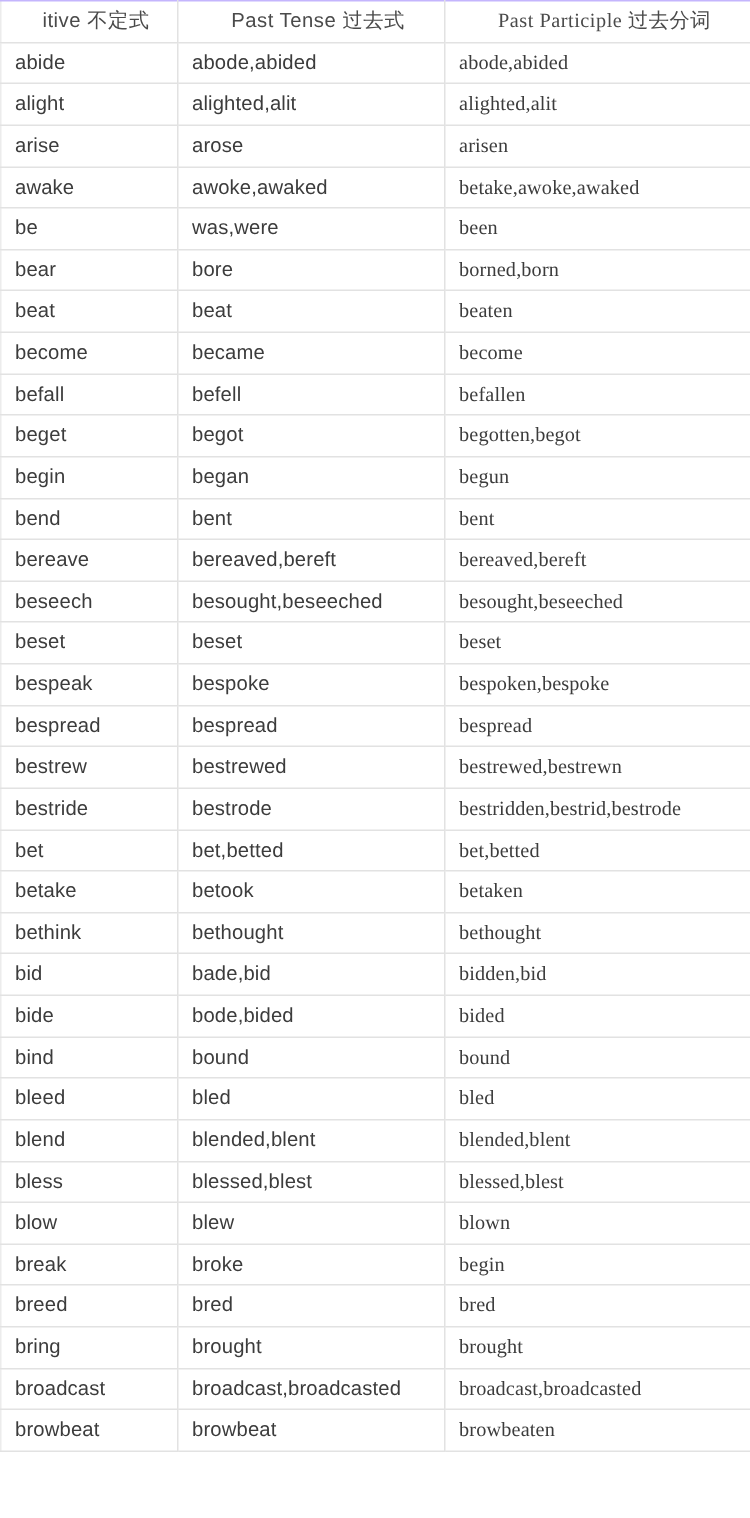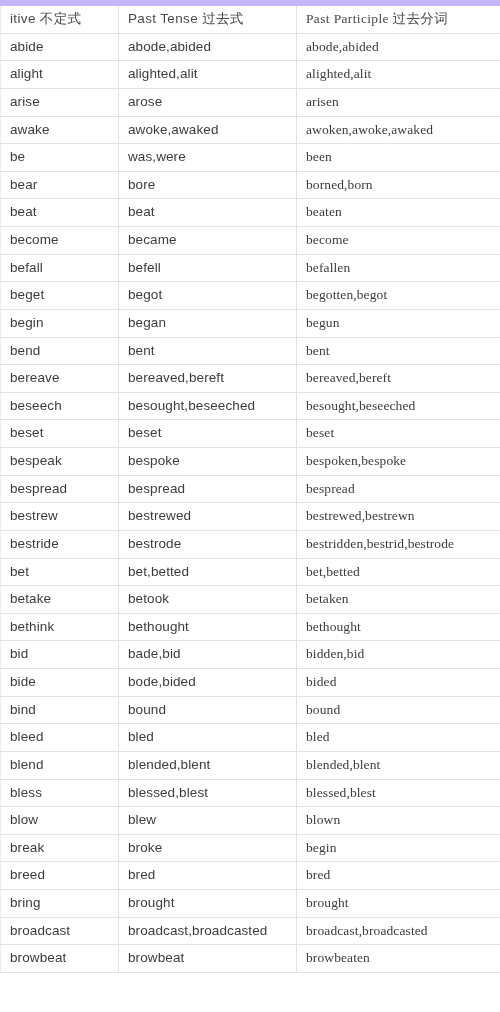--- a/index.html
+++ b/index.html
@@ -38,21 +38,22 @@
     font-weight: normal;
     text-align: left;
     vertical-align: middle;
     white-space: nowrap;
     overflow: hidden;
     background: #ffffff;
     letter-spacing: 0.1px;
   }
 
   .verb-table tr:first-child th {
-    border-top: 6px solid #c4b5fd;
+    border-top: 1px solid #c4b5fd;
+    text-align: center;
   }
 
   .verb-table th {
     color: #4a4a4a;
     letter-spacing: 0.35px;
   }
 
   .verb-table td:first-child,
   .verb-table th:first-child {
     border-left: 1px solid #ececec;
@@ -91,21 +92,21 @@
         <td>alighted,alit</td>
       </tr>
       <tr>
         <td>arise</td>
         <td>arose</td>
         <td>arisen</td>
       </tr>
       <tr>
         <td>awake</td>
         <td>awoke,awaked</td>
-        <td>awoken,awoke,awaked</td>
+        <td>betake,awoke,awaked</td>
       </tr>
       <tr>
         <td>be</td>
         <td>was,were</td>
         <td>been</td>
       </tr>
       <tr>
         <td>bear</td>
         <td>bore</td>
         <td>borned,born</td>

